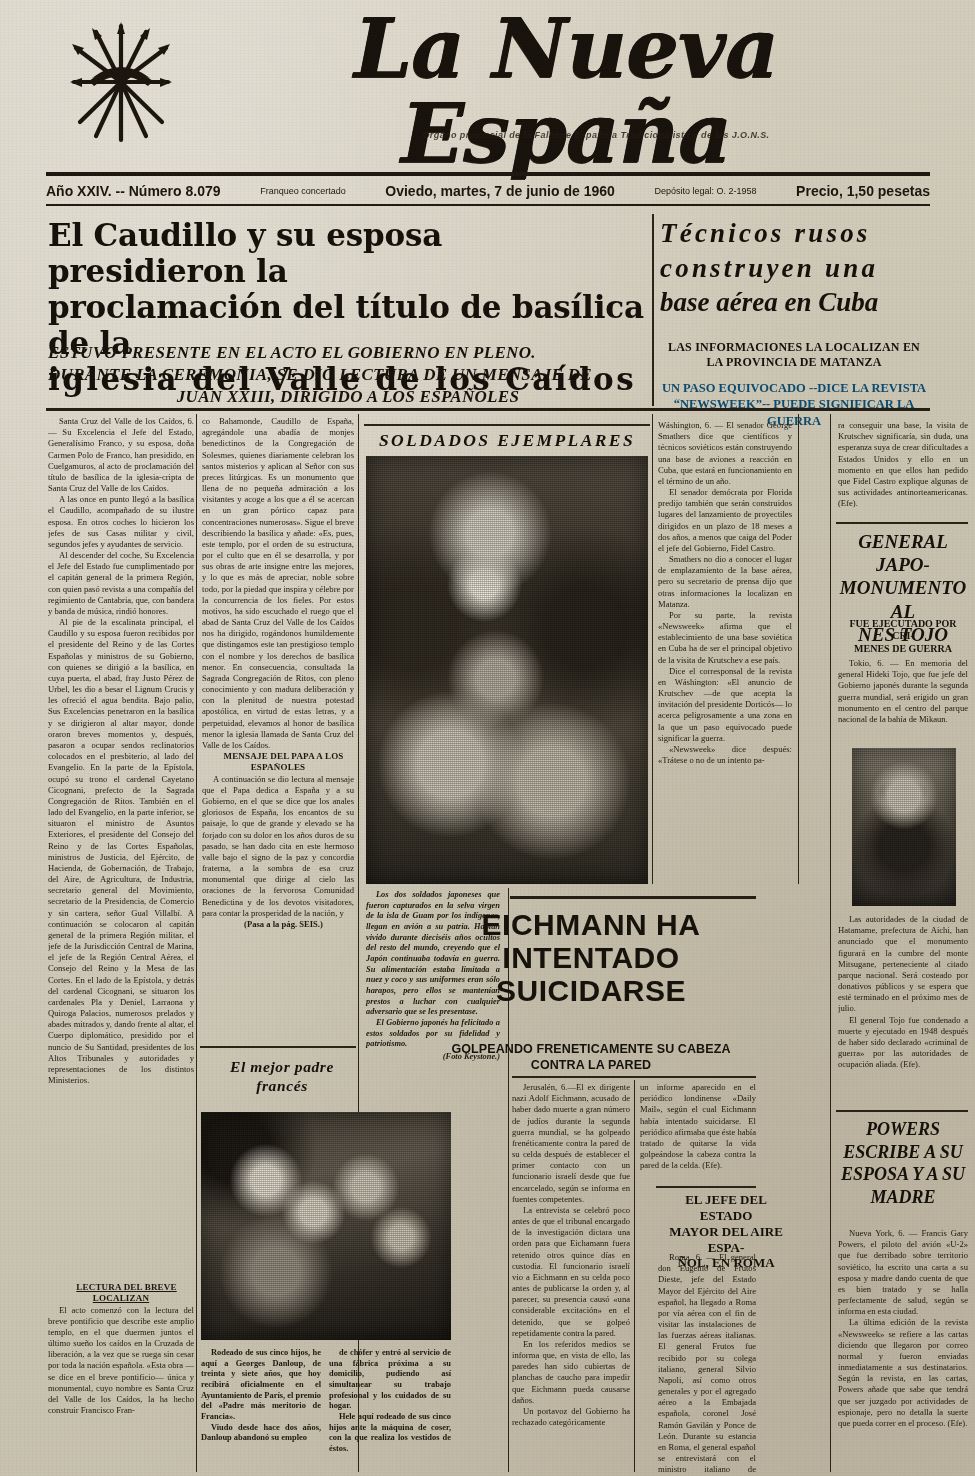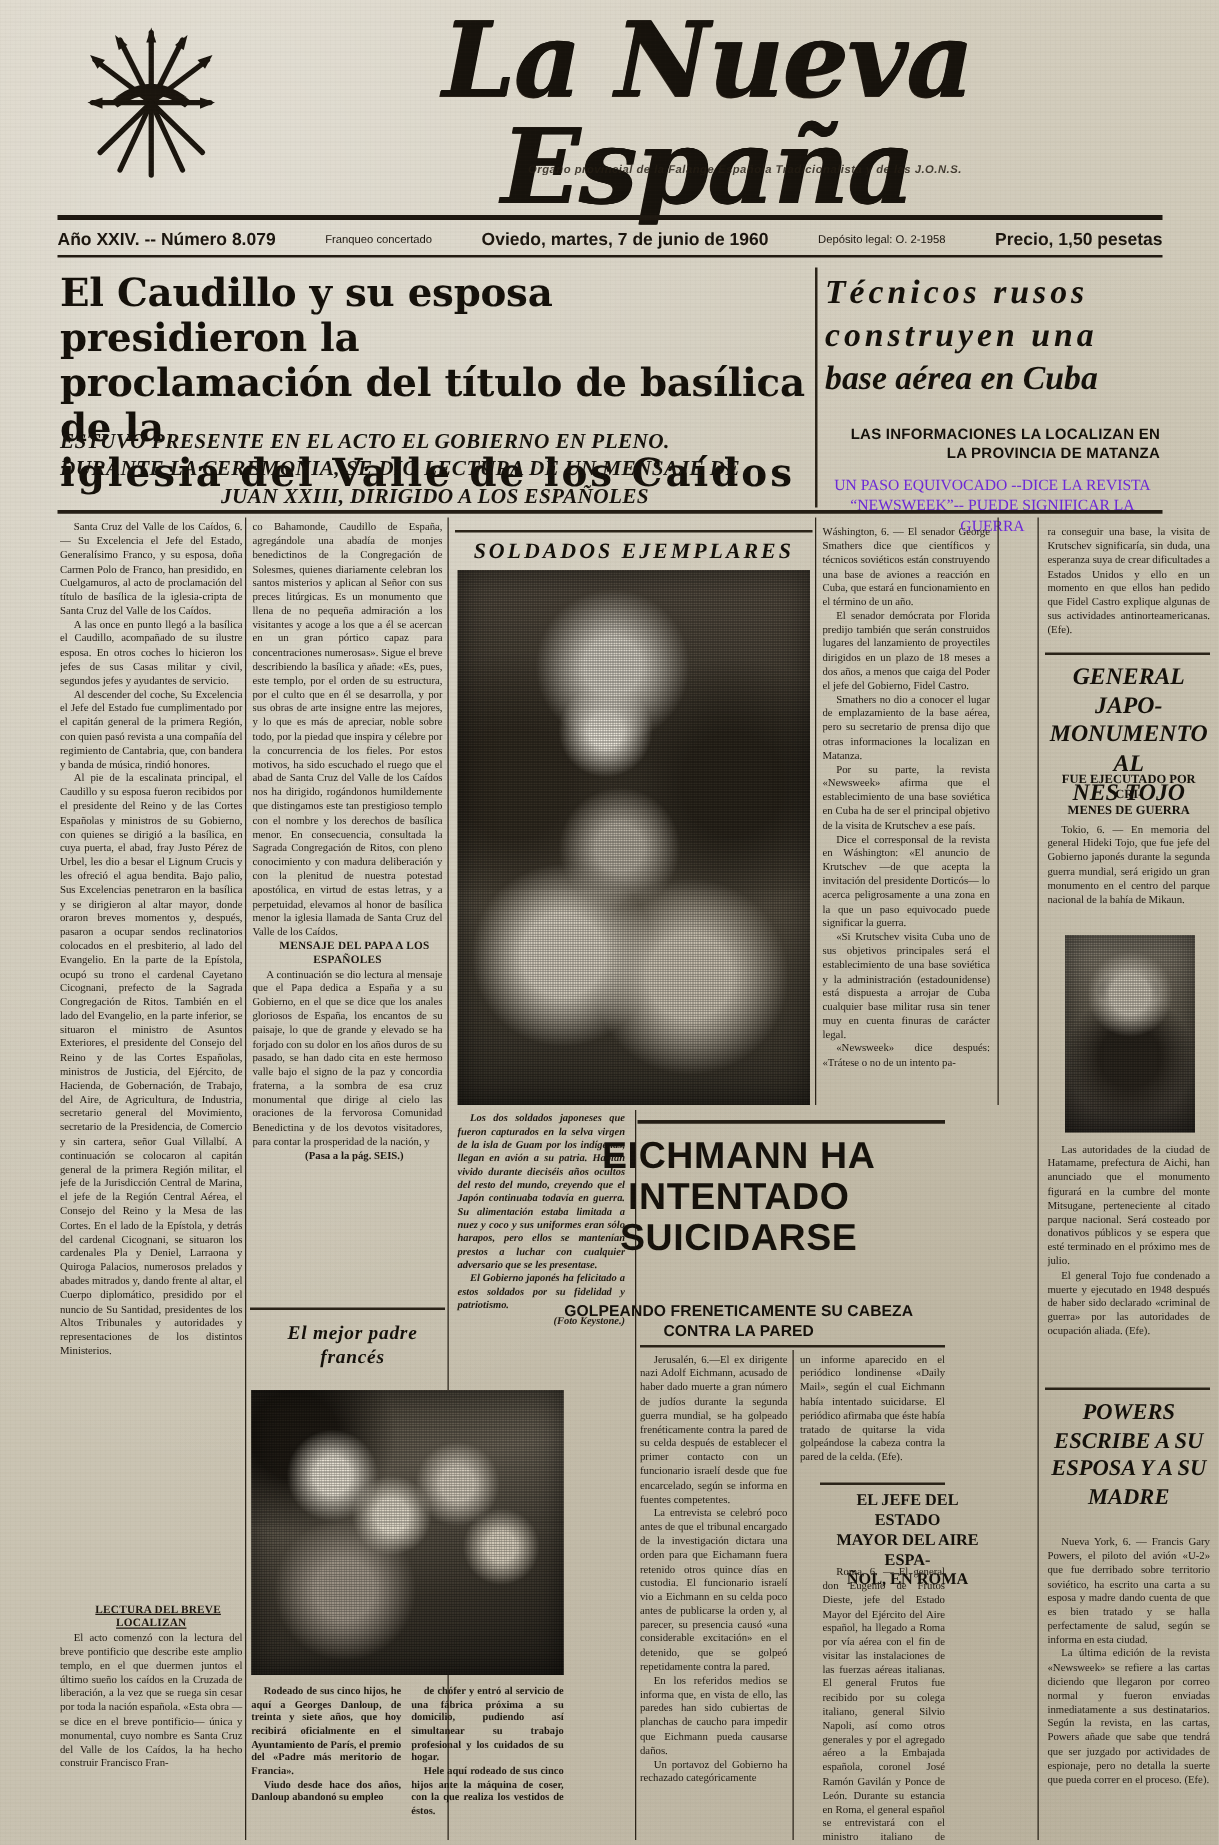--- a/index.html
+++ b/index.html
@@ -76,28 +76,28 @@
 
   .vrule{position:absolute;background:#2a2318;}
 
   .hl-cuba{
     position:absolute;left:660px;top:216px;width:268px;
     font-family:"Liberation Serif", serif;font-weight:bold;font-style:italic;
     font-size:27px;line-height:1.28;color:#14100a;
   }
   .hl-cuba .sp{letter-spacing:3.2px;}
   .hl-cuba-k1{
-    position:absolute;left:660px;top:340px;width:268px;text-align:right;
-    font-family:Liberation Sans, sans-serif;font-weight:bold;
+    position:absolute;left:660px;top:340px;width:268px;text-align:center;
+    font-family:Liberation Serif, serif;font-weight:bold;
     font-size:12px;line-height:1.28;color:#14100a;letter-spacing:.2px;
   }
   .hl-cuba-k2{
     position:absolute;left:660px;top:380px;width:268px;text-align:center;
-    font-family:"Liberation Serif", serif;font-weight:normal;
-    font-size:12.5px;line-height:1.30;color:#6d28d9;
+    font-family:"Liberation Serif", serif;font-weight:bold;
+    font-size:12.5px;line-height:1.30;color:#0c4a6e;
   }
 
   
   .col{
     position:absolute;
     font-family:"Liberation Serif", serif;
     font-size:8.6px;line-height:1.30;
     color:#1d170f;
     text-align:justify;
     overflow:hidden;
@@ -375,21 +375,20 @@
 
   <div class="vrule" style="left:634px;top:1080px;width:1.2px;height:392px;"></div>
 
   <div class="vrule" style="left:652px;top:414px;width:1.4px;height:470px;"></div>
   <div class="col" style="left:658px;top:420px;width:134px;height:460px;">
     <p class="noind">Wáshington, 6. — El senador George Smathers dice que científicos y técnicos soviéticos están construyendo una base de aviones a reacción en Cuba, que estará en funcionamiento en el término de un año.</p>
     <p>El senador demócrata por Florida predijo también que serán construidos lugares del lanzamiento de proyectiles dirigidos en un plazo de 18 meses a dos años, a menos que caiga del Poder el jefe del Gobierno, Fidel Castro.</p>
     <p>Smathers no dio a conocer el lugar de emplazamiento de la base aérea, pero su secretario de prensa dijo que otras informaciones la localizan en Matanza.</p>
     <p>Por su parte, la revista «Newsweek» afirma que el establecimiento de una base soviética en Cuba ha de ser el principal objetivo de la visita de Krutschev a ese país.</p>
     <p>Dice el corresponsal de la revista en Wáshington: «El anuncio de Krutschev —de que acepta la invitación del presidente Dorticós— lo acerca peligrosamente a una zona en la que un paso equivocado puede significar la guerra.</p>
-    <p>«Si Krutschev visita Cuba uno de sus objetivos principales será el establecimiento de una base soviética y la administración (estadounidense) está dispuesta a arrojar de Cuba cualquier base militar rusa sin tener muy en cuenta finuras de carácter legal.</p>
     <p>«Newsweek» dice después: «Trátese o no de un intento pa-</p>
   </div>
   <div class="col" style="left:838px;top:420px;width:130px;height:108px;">
     <p class="noind">ra conseguir una base, la visita de Krutschev significaría, sin duda, una esperanza suya de crear dificultades a Estados Unidos y ello en un momento en que ellos han pedido que Fidel Castro explique algunas de sus actividades antinorteamericanas. (Efe).</p>
   </div>
   <div class="vrule" style="left:798px;top:414px;width:1.2px;height:470px;"></div>
   <div class="vrule" style="left:830px;top:414px;width:1.4px;height:1058px;"></div>
 
   <div class="hr-s" style="left:836px;top:522px;width:132px;"></div>
   <div class="rh-italic rh-tojo">

